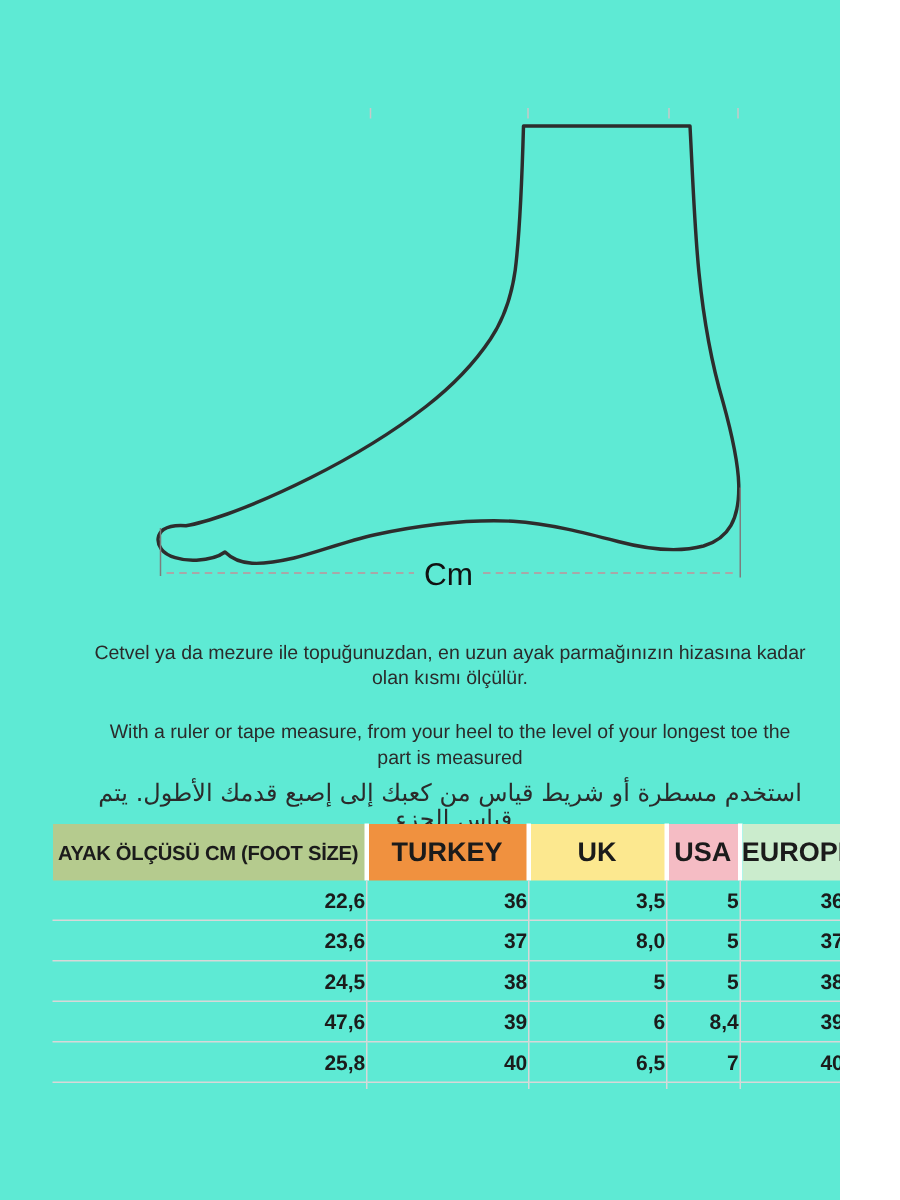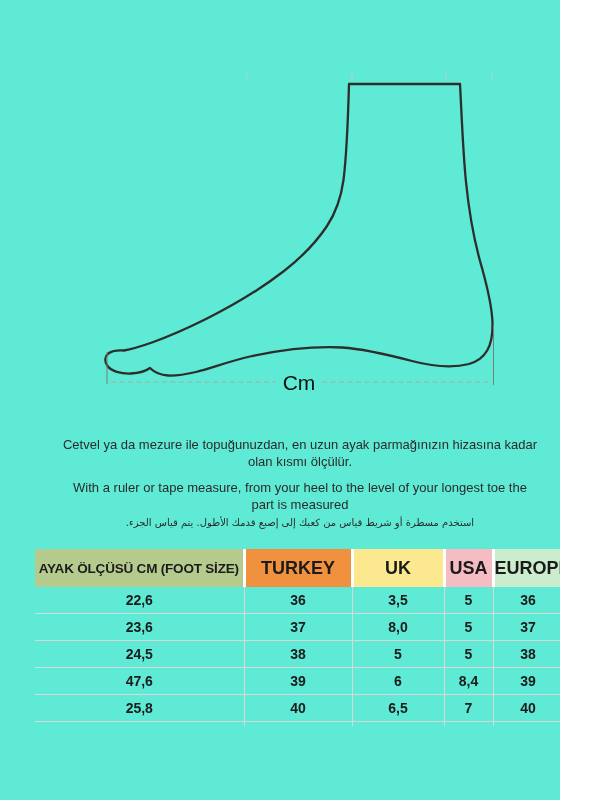--- a/index.html
+++ b/index.html
@@ -5,36 +5,36 @@
   html,body { margin:0; padding:0; background:#ffffff; }
   .page {
     position:relative; width:560px; height:800px; background:#5eead4;
     overflow:hidden; font-family:"Liberation Sans", sans-serif;
   }
   .diagram-svg { position:absolute; left:0; top:0; }
   .para {
     position:absolute; left:0; width:600px; box-sizing:border-box;
     text-align:center; color:#2b2b2b; font-size:13px; line-height:17px;
   }
-  .para-tr { top:423px; padding:0 50px; }
+  .para-tr { top:413px; padding:0 50px; }
   .para-en { top:466px; padding:0 62px; }
   .para-ar { top:504px; padding:0 55px; direction:rtl;
-             font-family:"DejaVu Sans", sans-serif; font-size:10px; }
+             font-family:"DejaVu Sans", sans-serif; font-size:16px; }
   table.size-table {
     position:absolute; left:35px; top:549px; width:528px;
     border-collapse:collapse; table-layout:fixed;
   }
   table.size-table th {
     height:38px; padding:0; font-size:18px; font-weight:bold; color:#1b1b1b;
     text-align:center; border-left:3px solid #ffffff; border-right:3px solid #ffffff;
     overflow:hidden; white-space:nowrap;
   }
   table.size-table th:first-child { border-left:none; font-size:13.5px; letter-spacing:-0.2px; }
   table.size-table td {
-    height:26px; padding:0; text-align:center; font-size:14px; font-weight:bold;
+    height:26px; padding:0; text-align:right; font-size:14px; font-weight:bold;
     color:#1b1b1b; border-right:1px solid #d8d8d8; border-bottom:1px solid #d8d8d8;
   }
   table.size-table tr.stub td { height:4px; border-bottom:none; }
 </style>
 </head>
 <body>
 
 <div class="page">
 
   <svg class="diagram-svg" width="600" height="545" viewBox="0 0 600 545">

